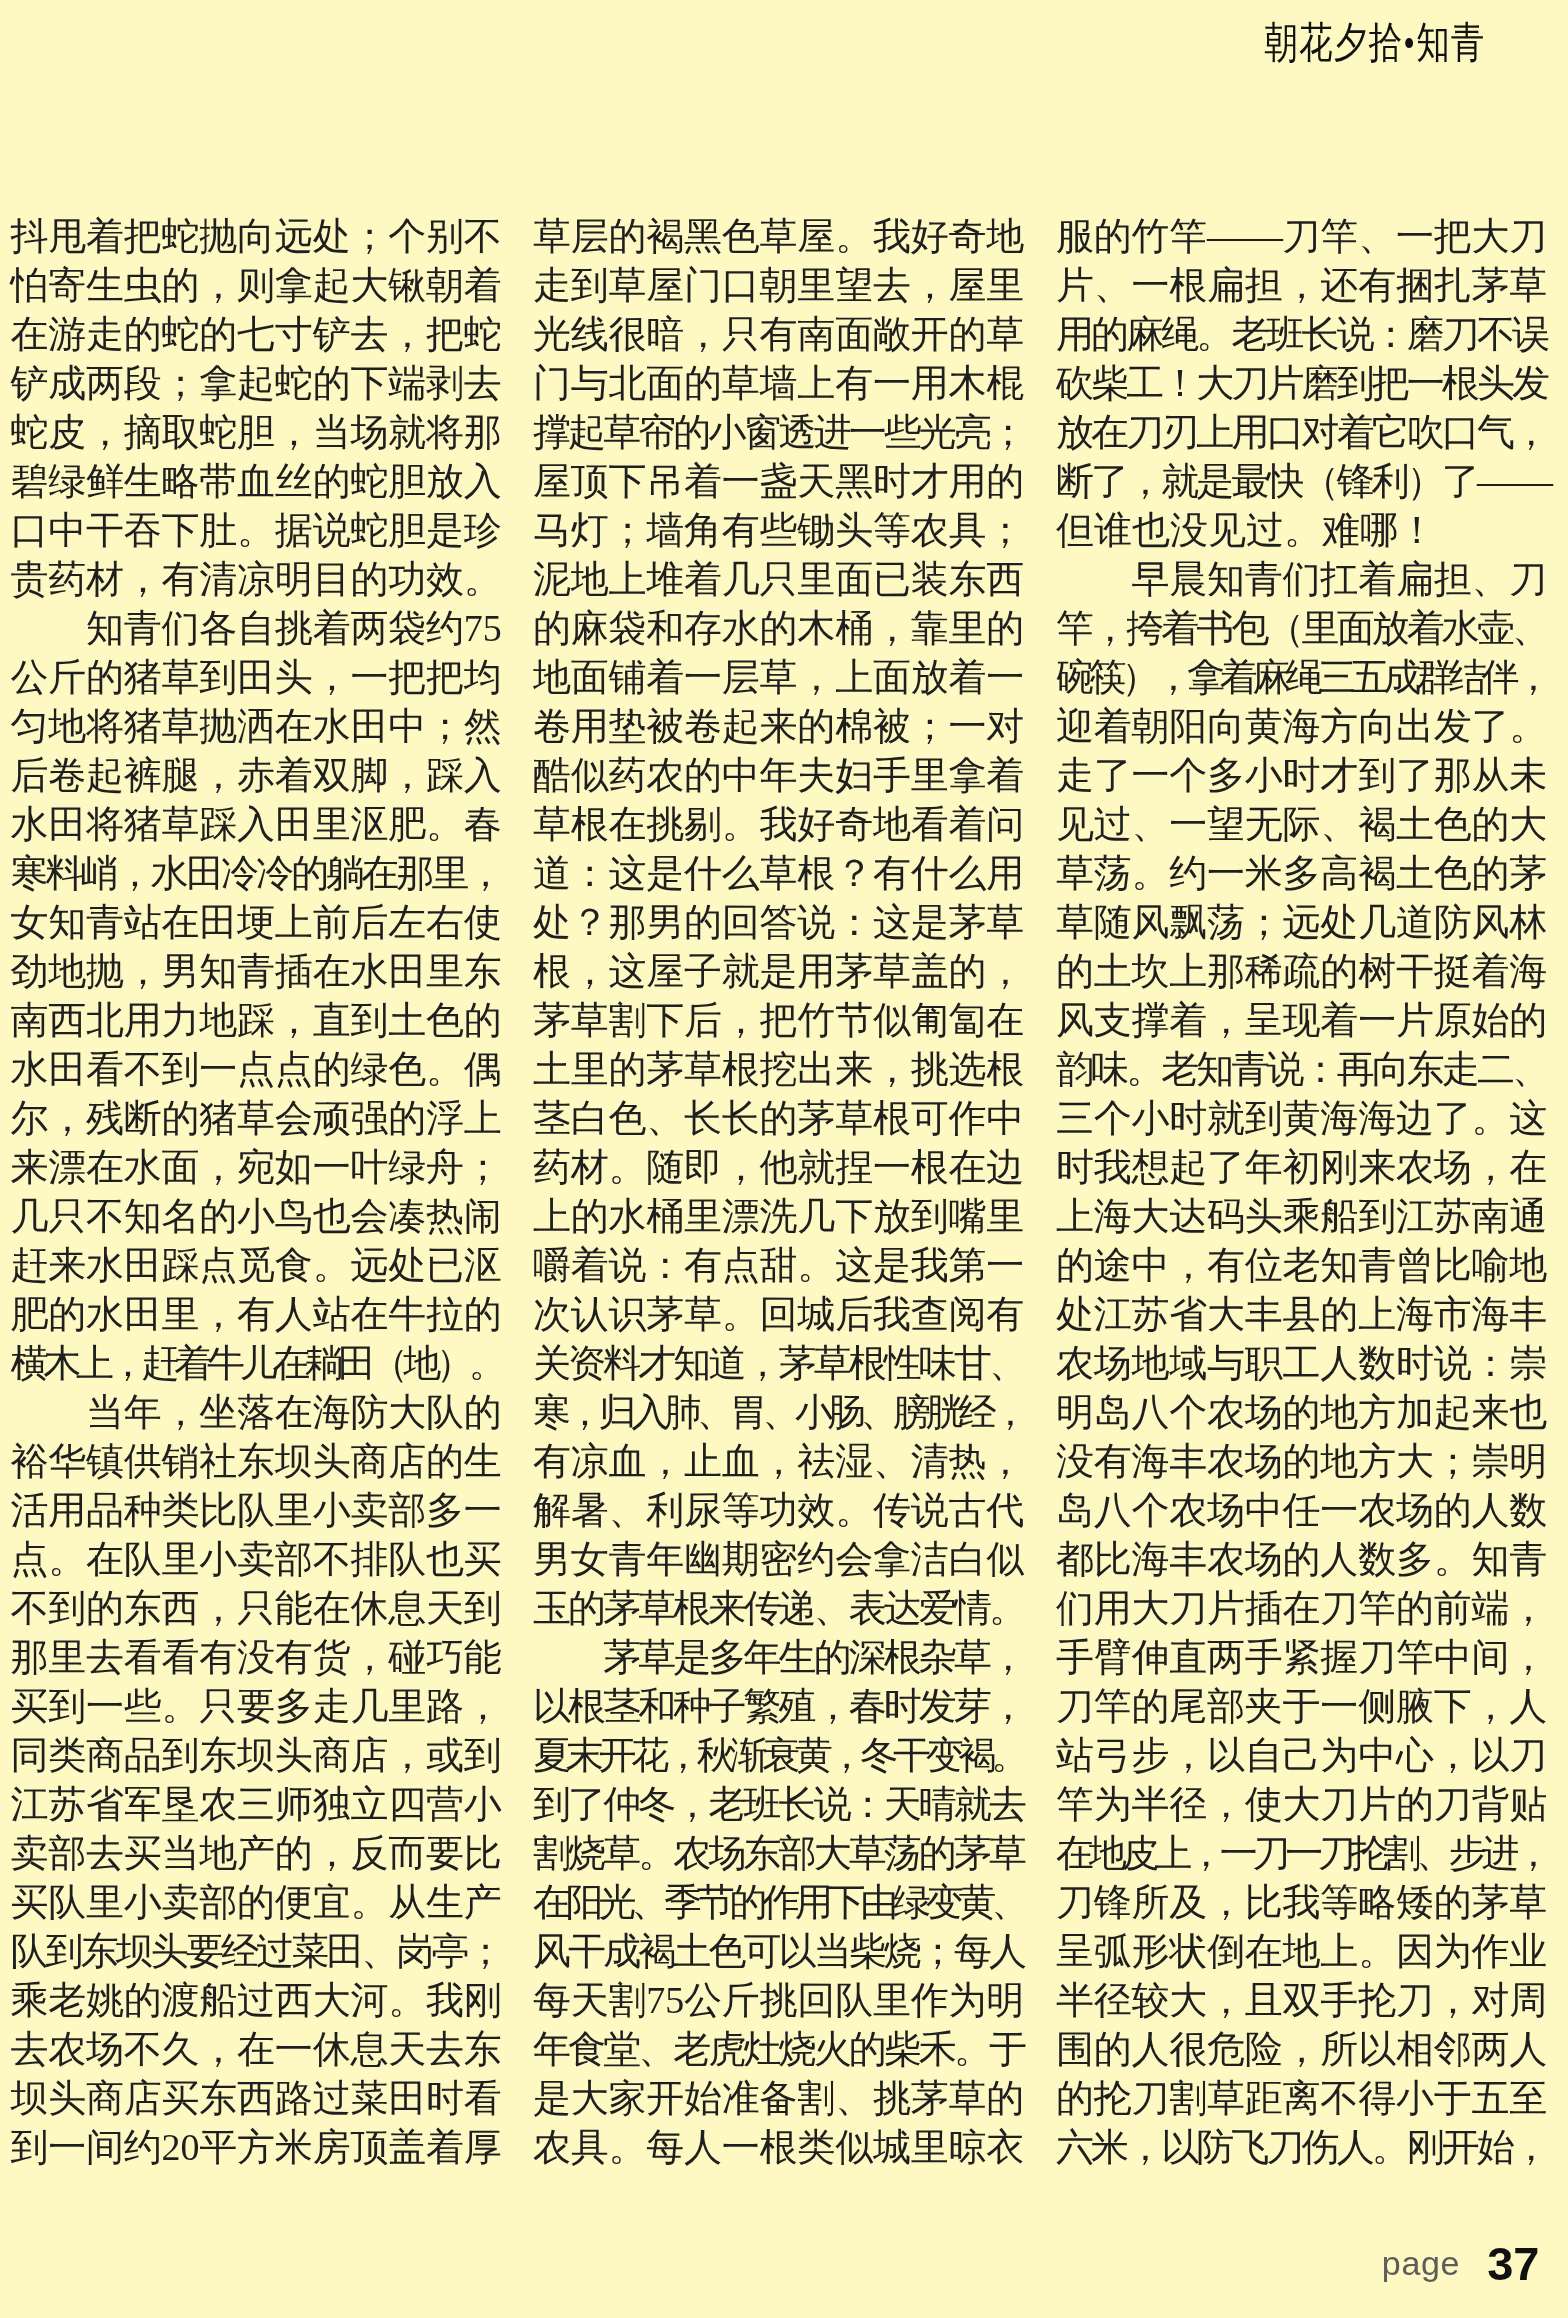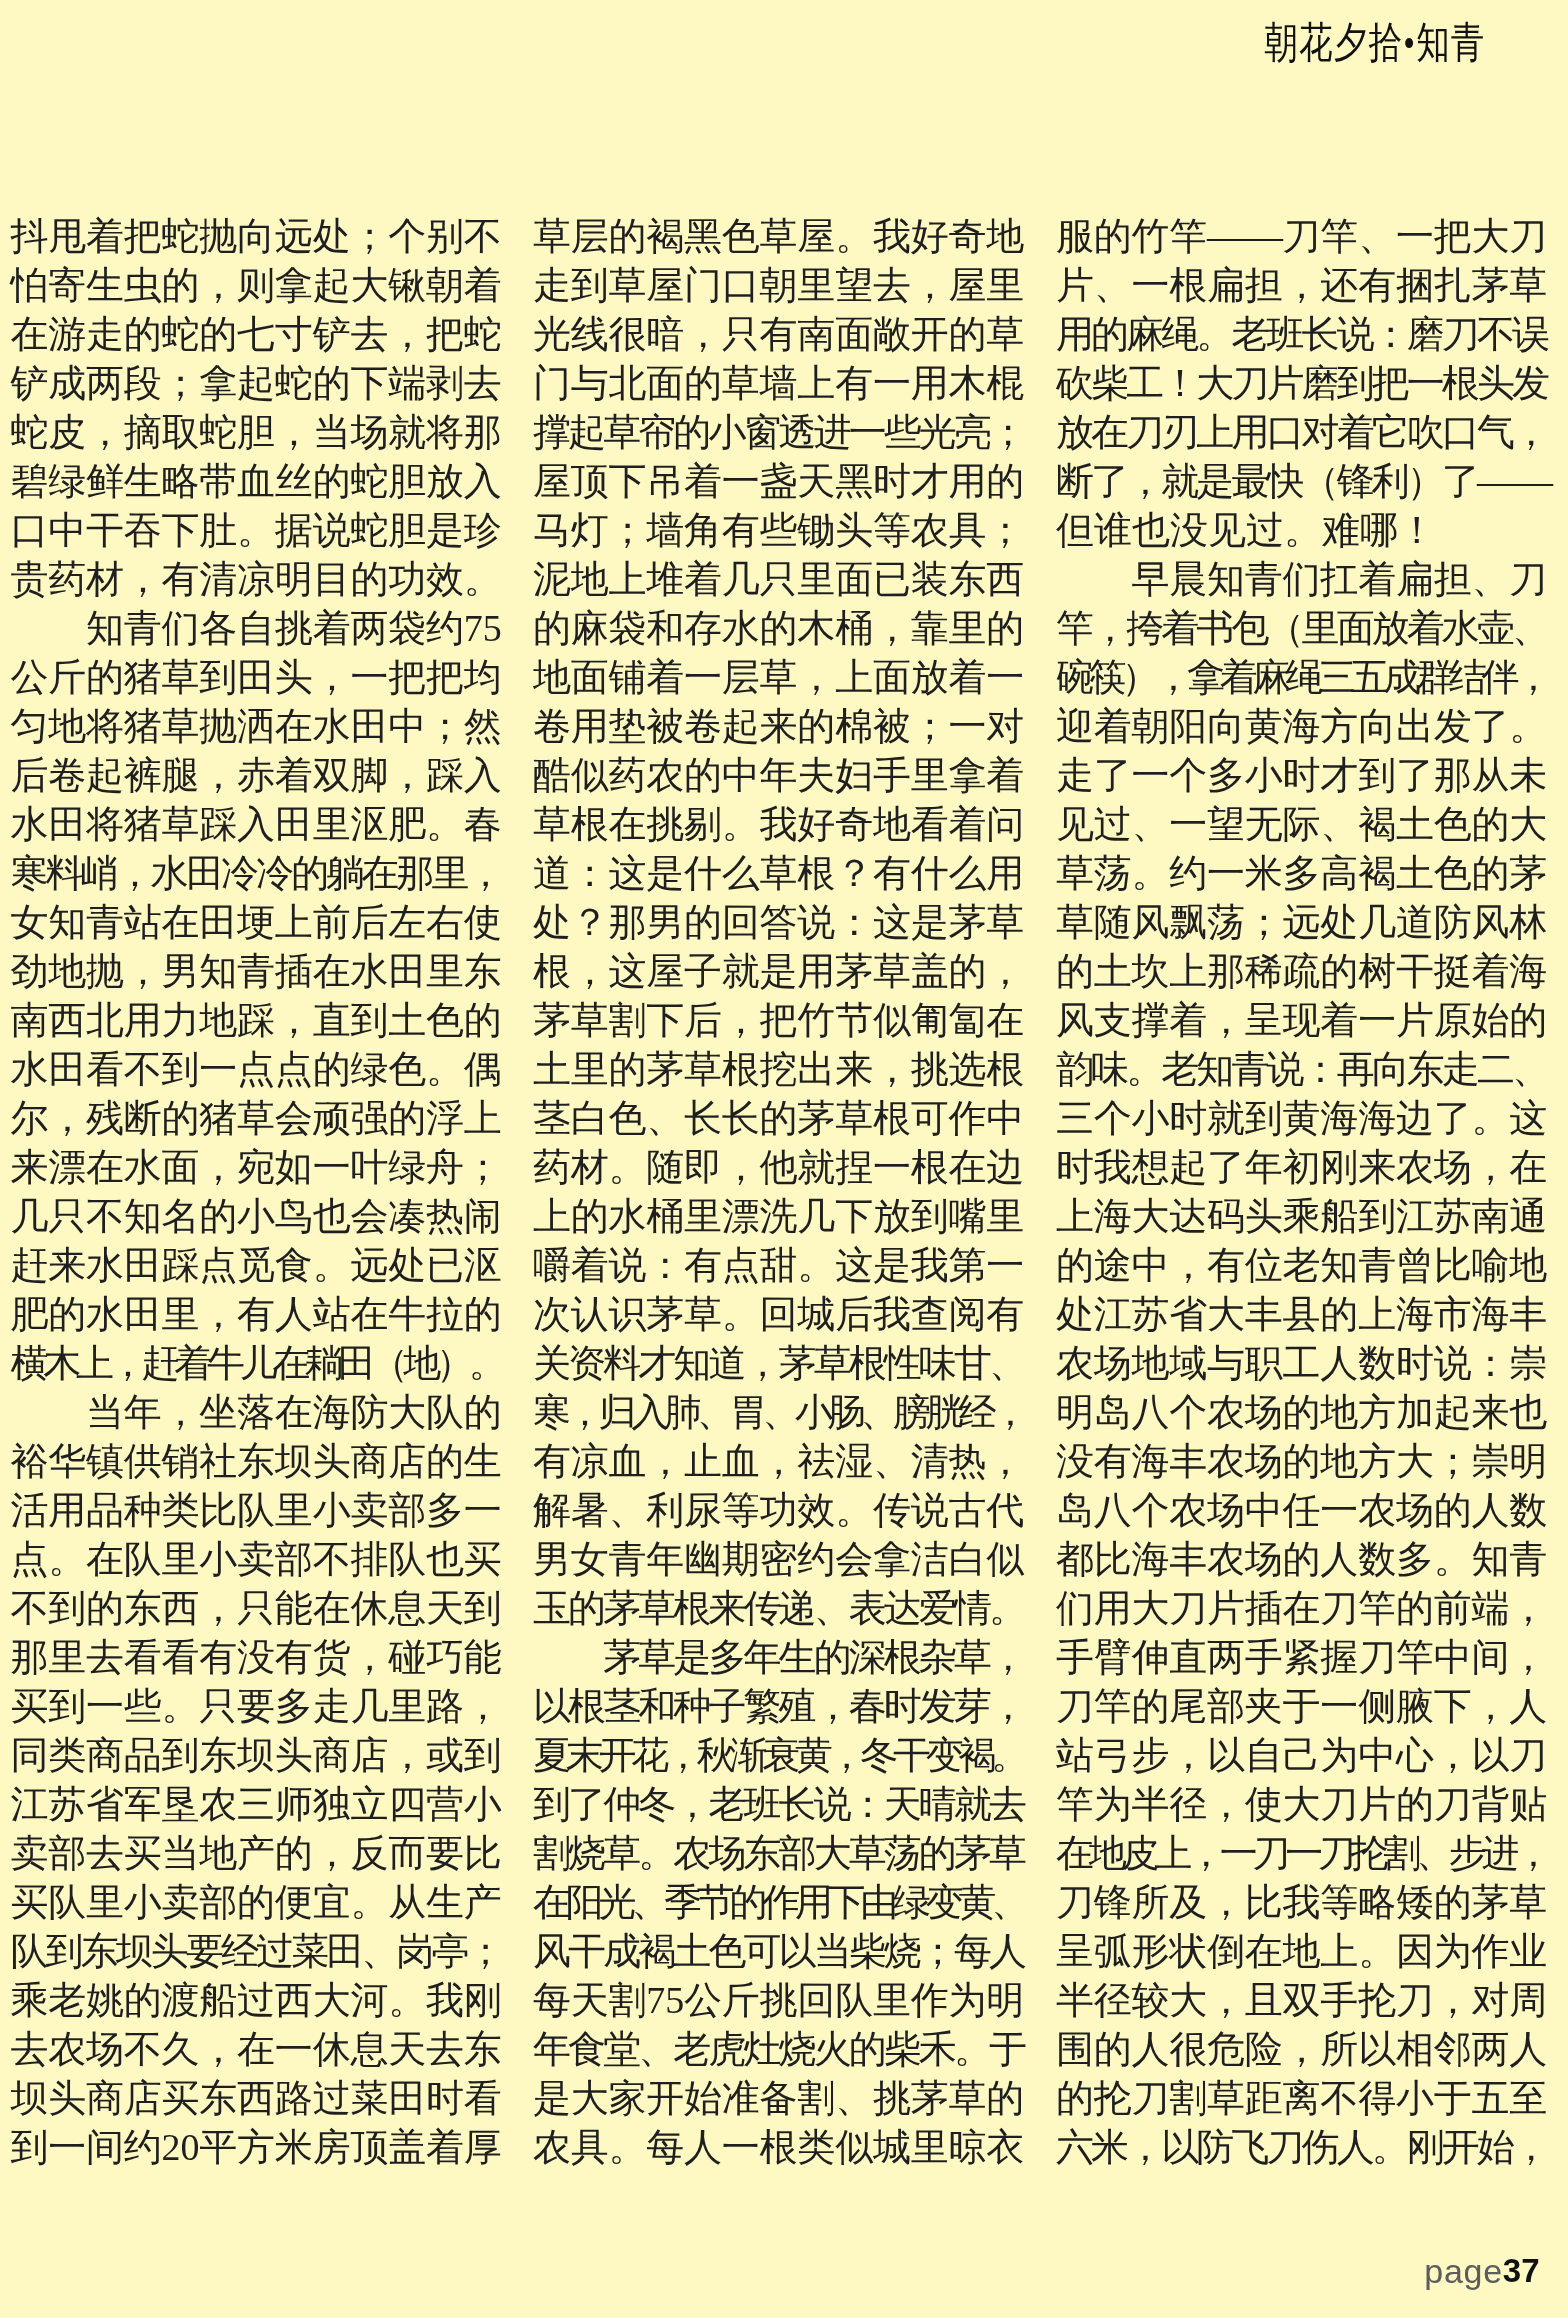--- a/index.html
+++ b/index.html
@@ -44,30 +44,30 @@
     white-space: nowrap;
   }
   .line.short { justify-content: flex-start; }
   .line span { display: block; min-width: 0; }
   .footer {
     position: absolute;
     right: 28.5px;
     bottom: 28.5px;
     display: flex;
     align-items: center;
-    gap: 0;
+    gap: 27px;
     font-family: "Liberation Sans", sans-serif;
   }
   .page-word {
     font-size: 34px;
     color: #5c5c5c;
     letter-spacing: 0.7px;
   }
   .page-num {
-    font-size: 33px;
+    font-size: 47px;
     font-weight: bold;
     color: #111111;
   }
 </style>
 </head>
 <body>
 
 <div class="page">
   <div class="header">
     <span>朝花夕拾•知青</span>

